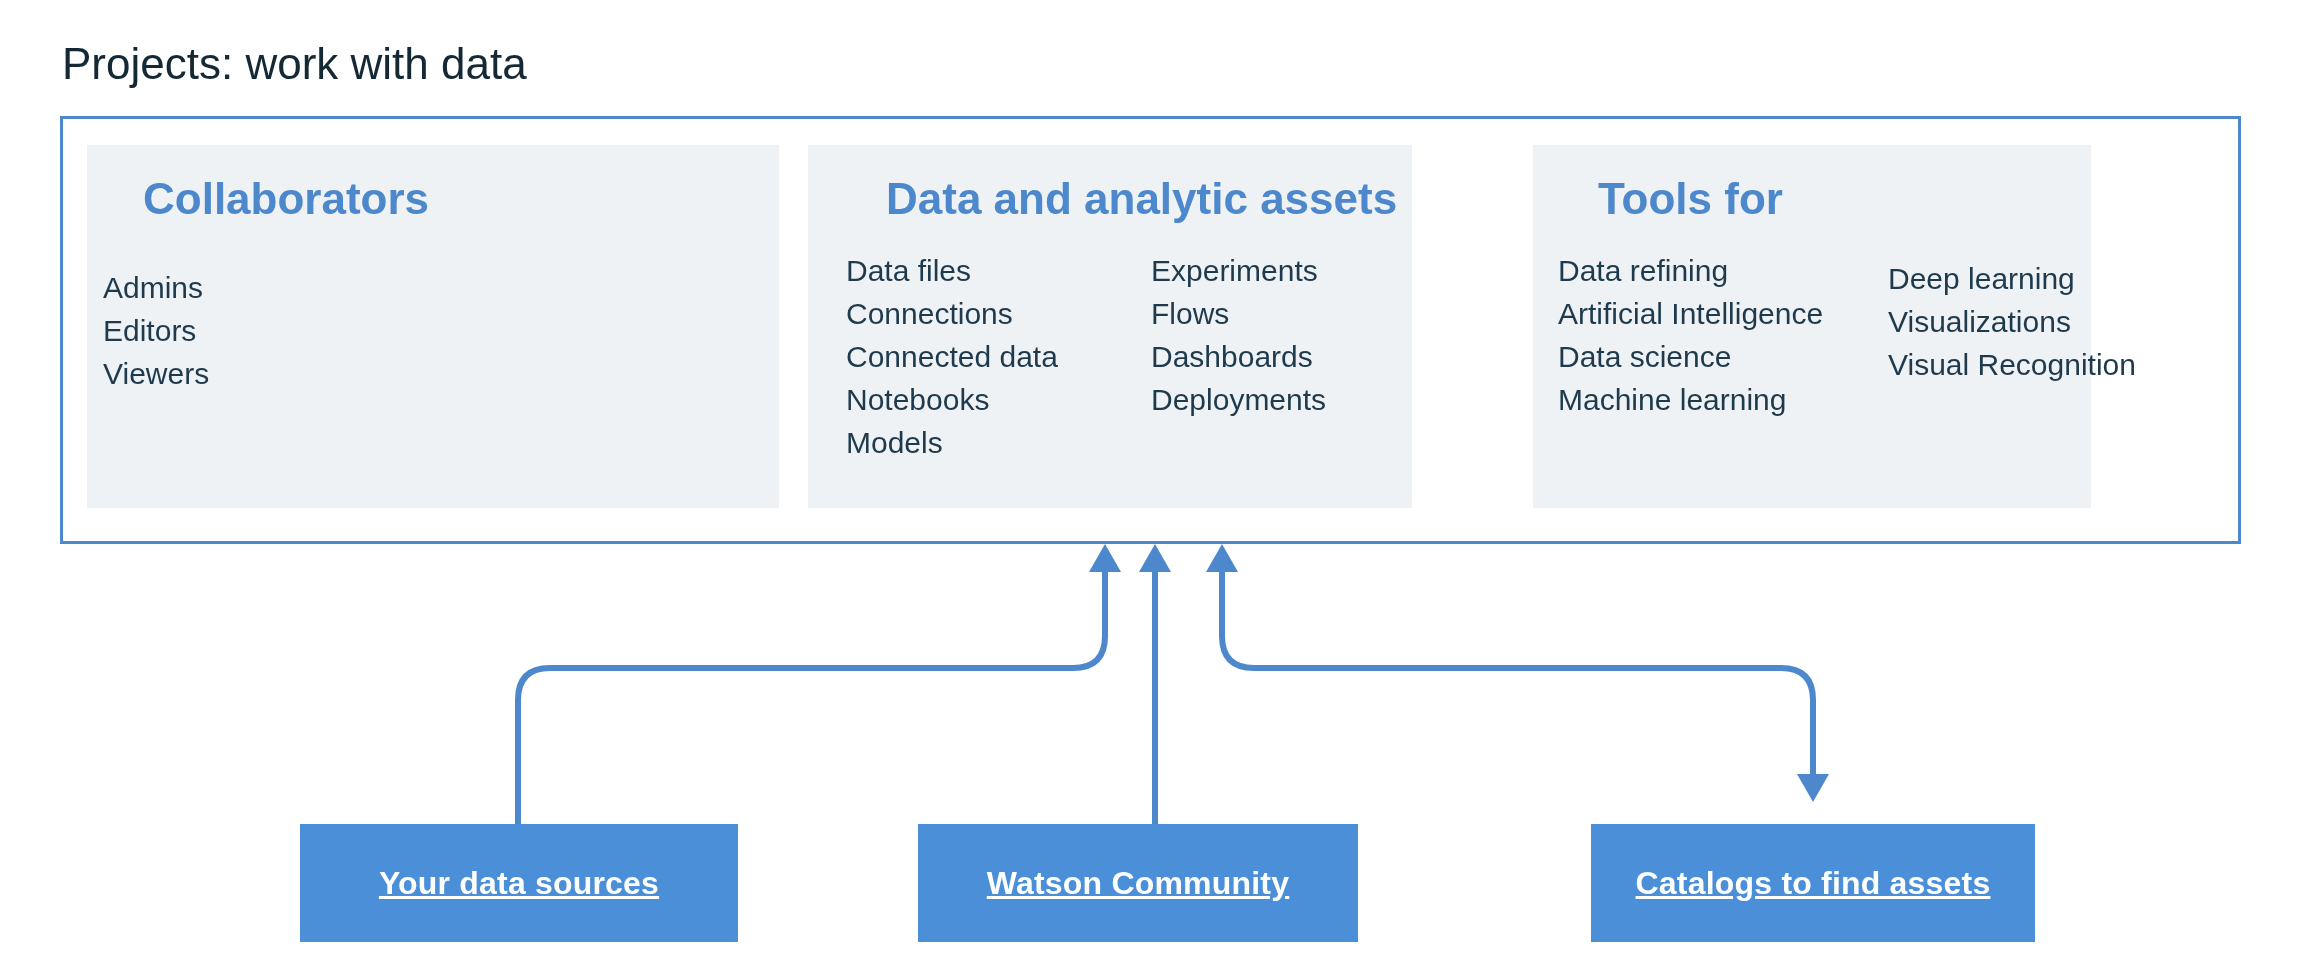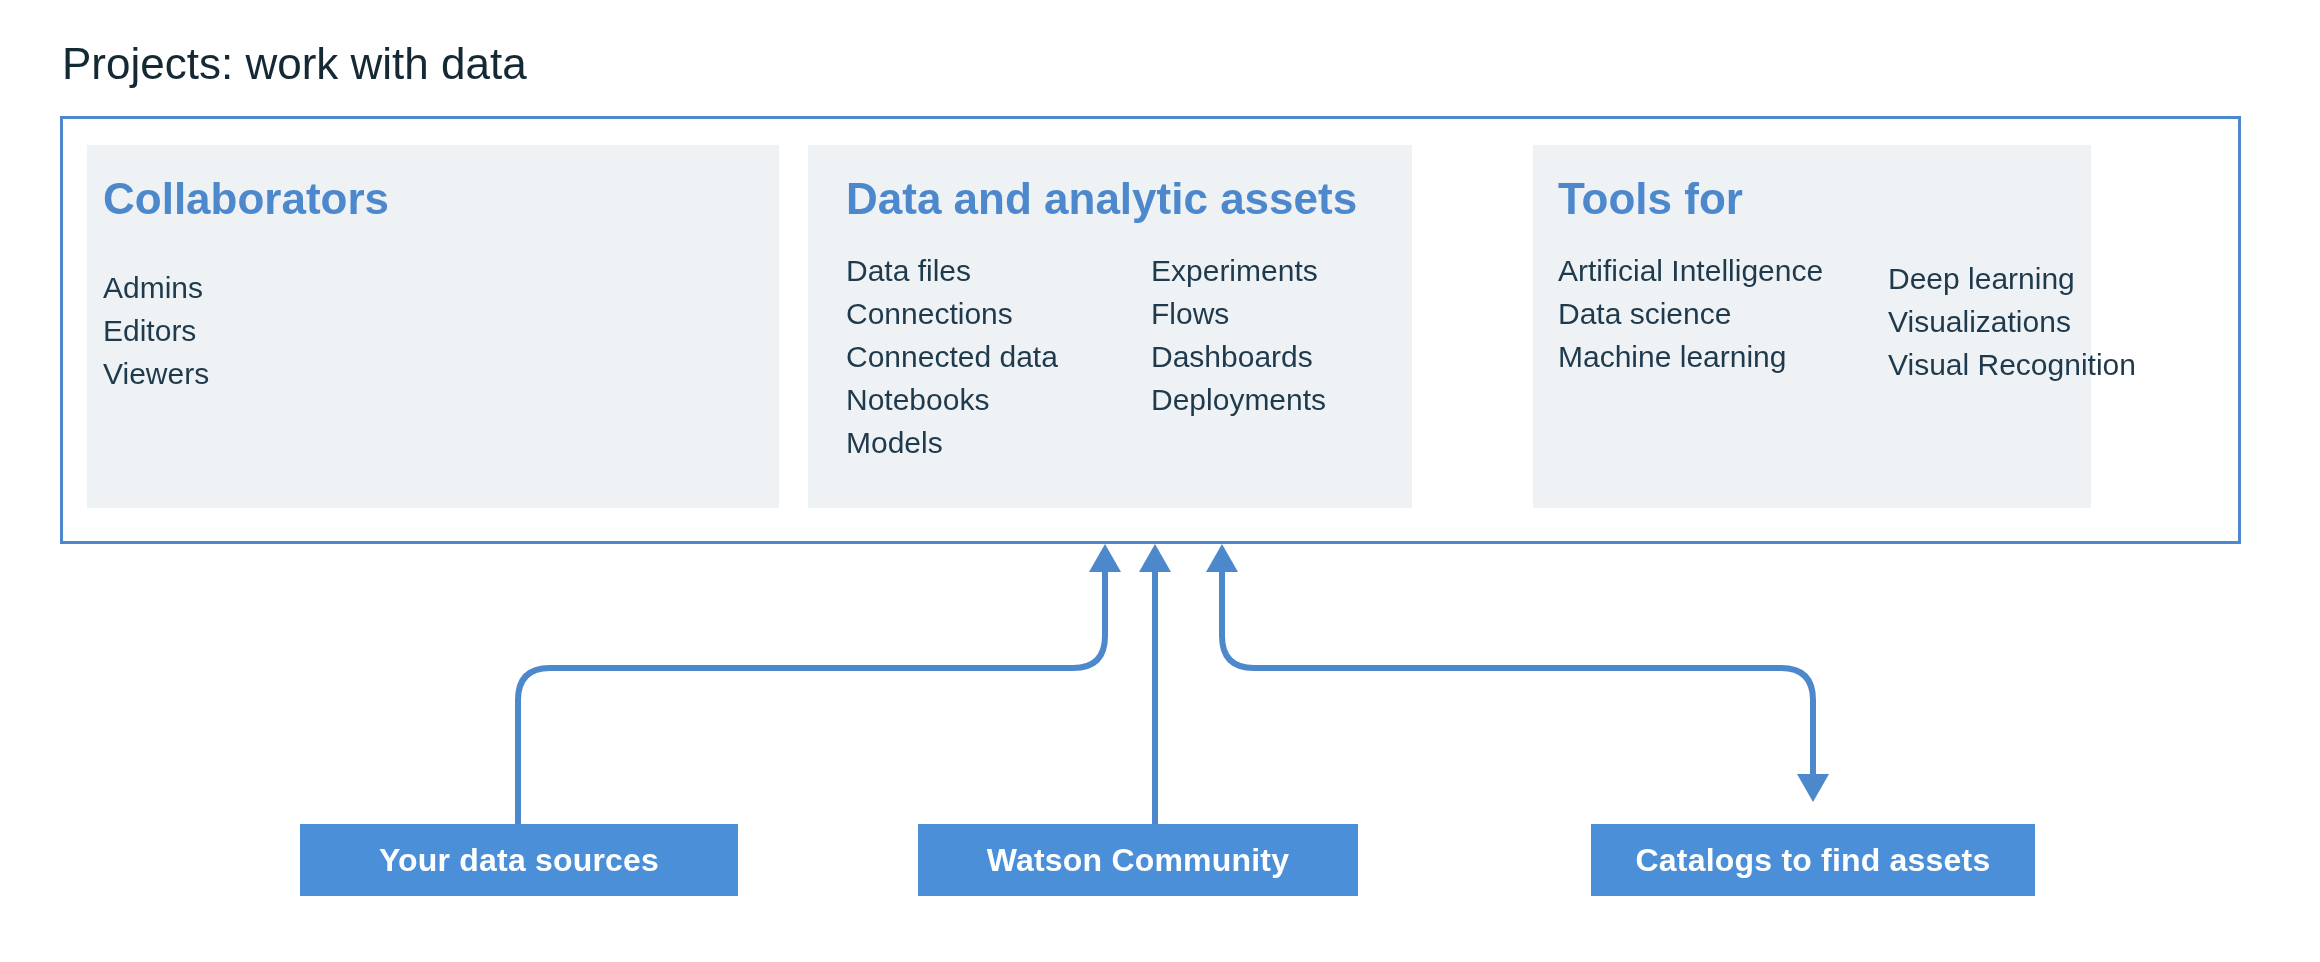--- a/index.html
+++ b/index.html
@@ -29,39 +29,41 @@
     background: var(--panel);
   }
   #panel-collaborators { left: 87px;  width: 692px; }
   #panel-assets        { left: 808px; width: 604px; }
   #panel-tools         { left: 1533px; width: 558px; }
 
   .panel-heading {
     position: absolute; top: 28px;
     font-size: 44px; line-height: 52px; font-weight: 700;
     color: var(--accent);
+    margin-left: 40px;
   }
   #panel-collaborators .panel-heading { left: 16px; }
   #panel-assets .panel-heading        { left: 38px; }
   #panel-tools .panel-heading         { left: 25px; }
 
   .item-col { position: absolute; font-size: 30px; color: var(--item_text); }
   .item-col > div { height: 43px; line-height: 43px; white-space: nowrap; }
   #col-collab-1 { left: 16px;  top: 112px; margin-top: 9px; }
   #col-assets-1 { left: 38px;  top: 104px; }
   #col-assets-2 { left: 343px; top: 104px; }
   #col-tools-1  { left: 25px;  top: 104px; }
   #col-tools-2  { left: 355px; top: 112px; }
 
   .source-box {
-    position: absolute; top: 824px; height: 72px;
+    position: absolute; top: 824px; height: 118px;
     background: var(--box_blue);
     display: flex; align-items: center; justify-content: center;
     color: var(--box_text); font-size: 32px; font-weight: 700;
     letter-spacing: 0.2px;
+    text-decoration: underline;
   }
   #source-your-data { left: 300px;  width: 438px; }
   #source-watson    { left: 918px;  width: 440px; }
   #source-catalogs  { left: 1591px; width: 444px; }
 
   .connector-overlay {
     position: absolute; left: 0; top: 0;
     width: 2320px; height: 962px;
     pointer-events: none;
   }
@@ -99,20 +101,21 @@
       <div>Connections</div>
       <div>Connected data</div>
       <div>Notebooks</div>
       <div>Models</div>
     </div>
   </div>
 
   <div class="panel" id="panel-tools">
     <div class="panel-heading">Tools for</div>
     <div class="item-col" id="col-tools-1">
+      <div>Data refining</div>
       <div>Artificial Intelligence</div>
       <div>Data science</div>
       <div>Machine learning</div>
     </div>
     <div class="item-col" id="col-tools-2">
       <div>Deep learning</div>
       <div>Visualizations</div>
       <div>Visual Recognition</div>
     </div>
   </div>

